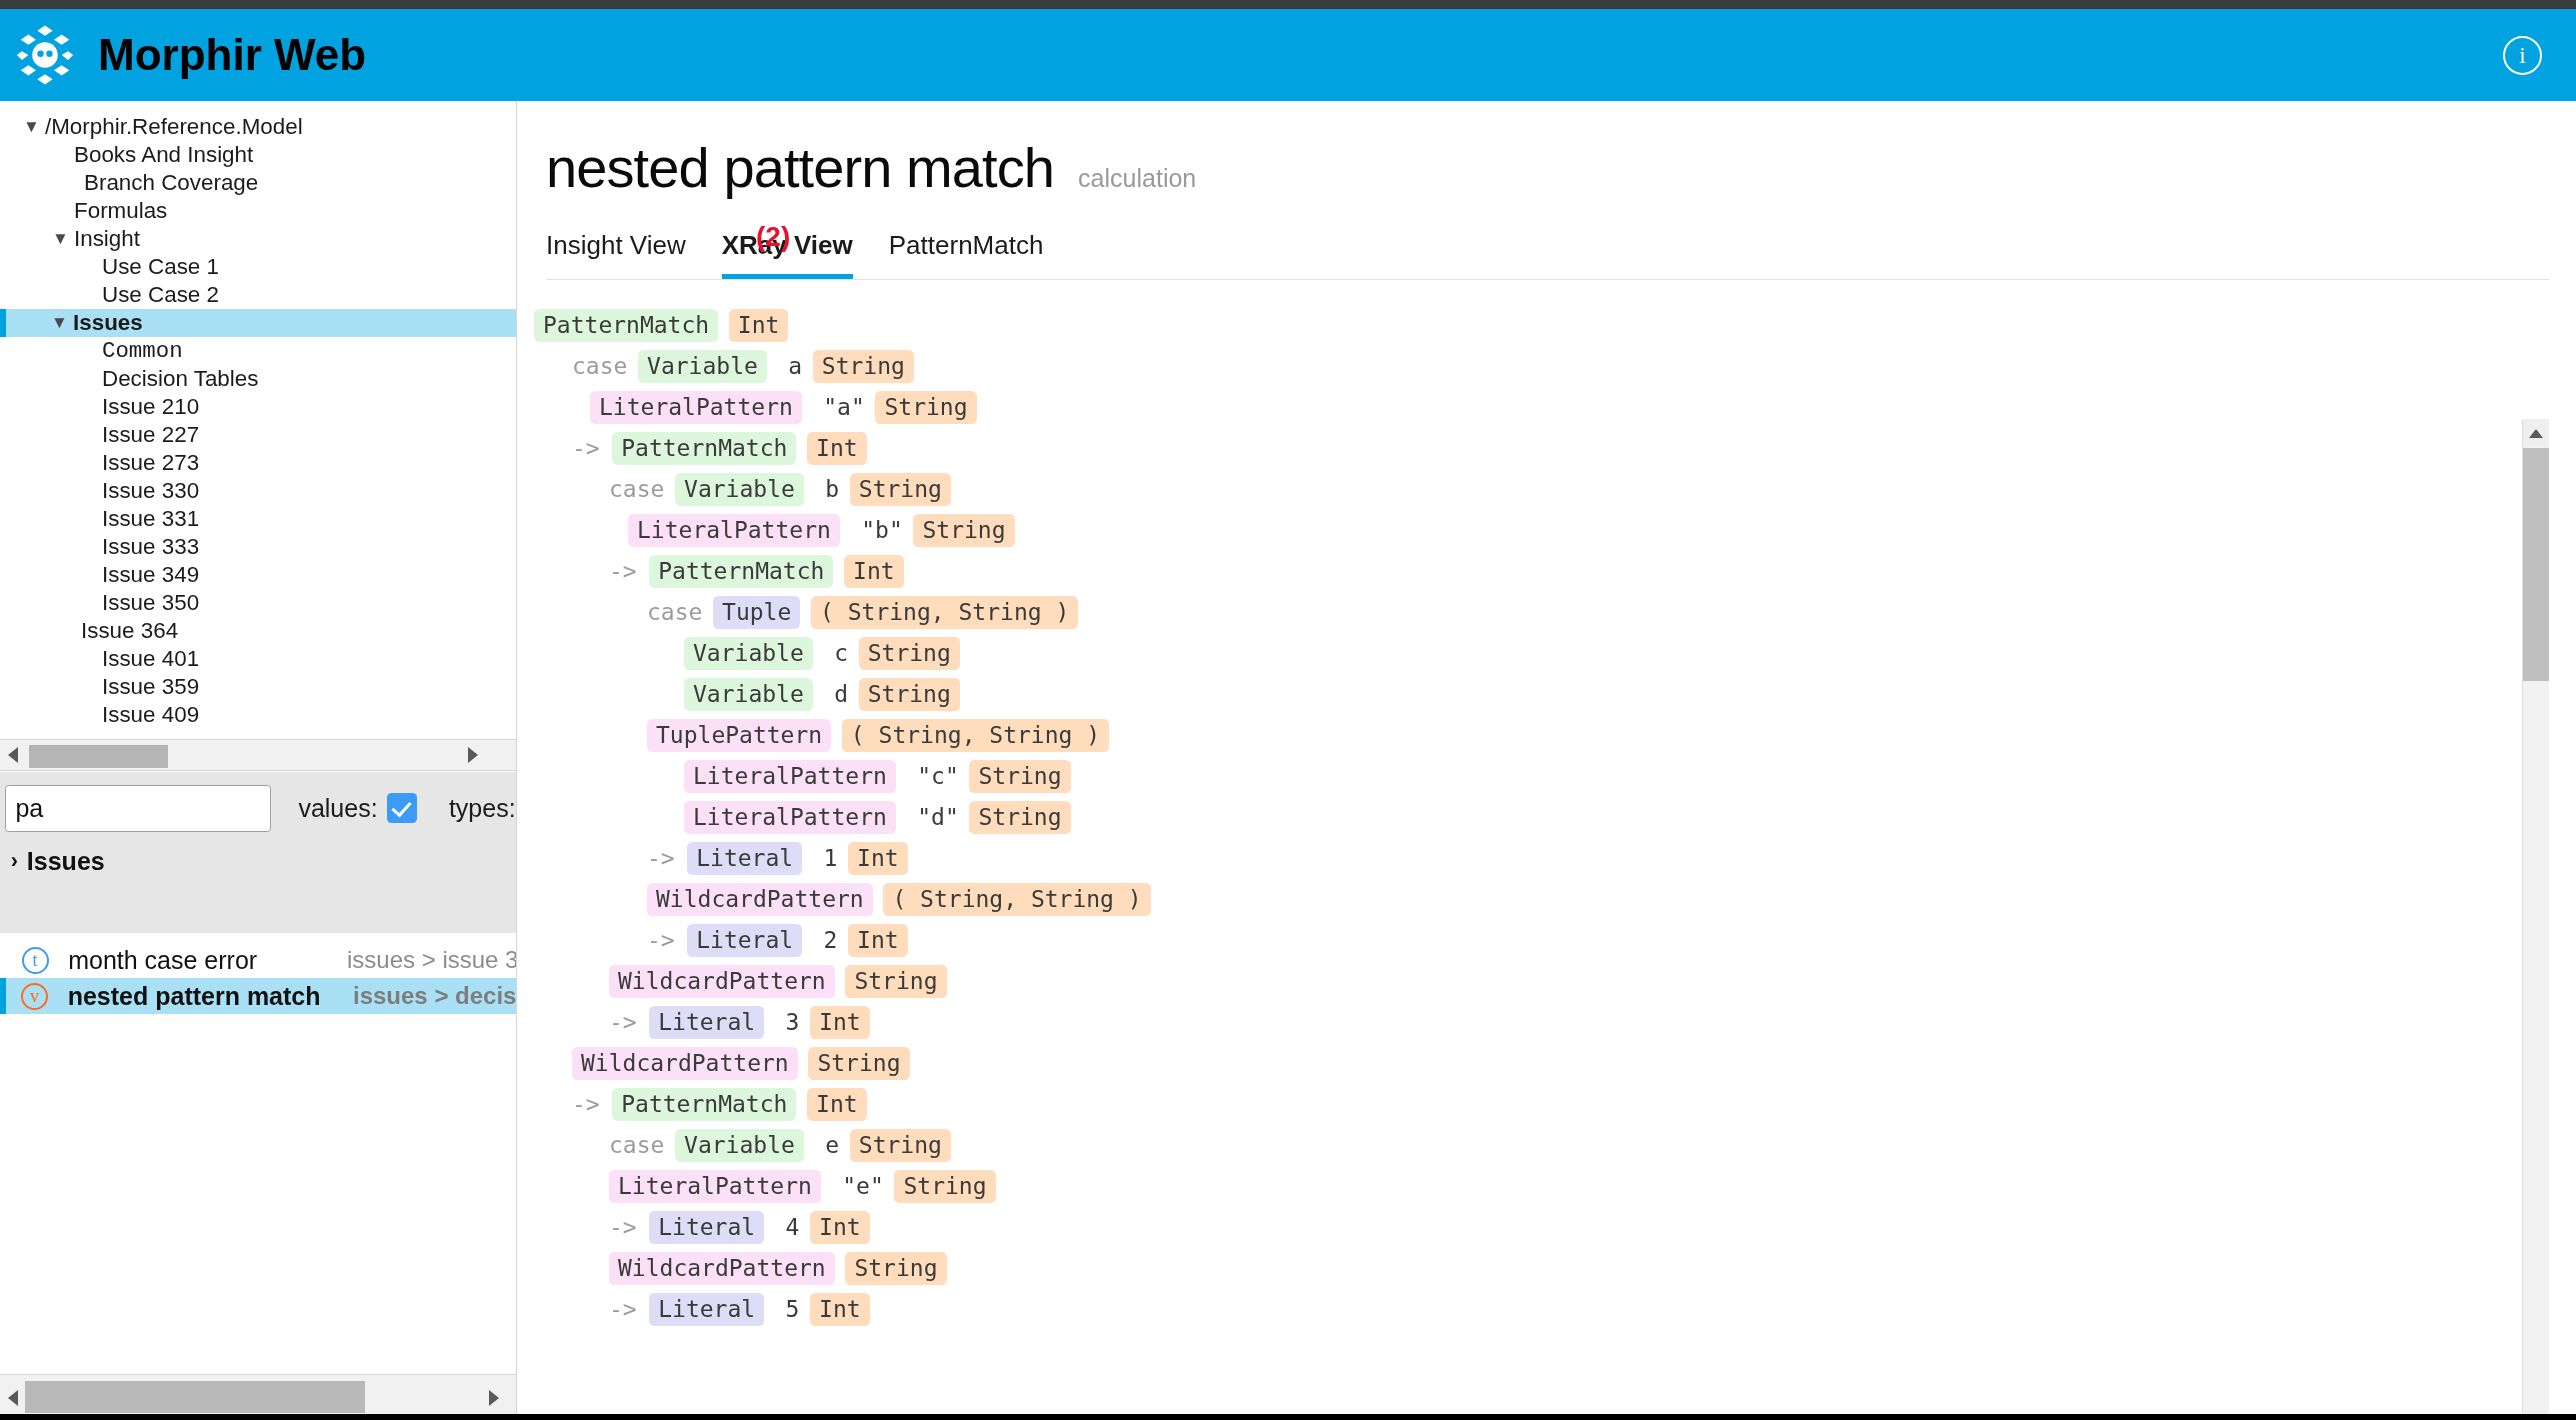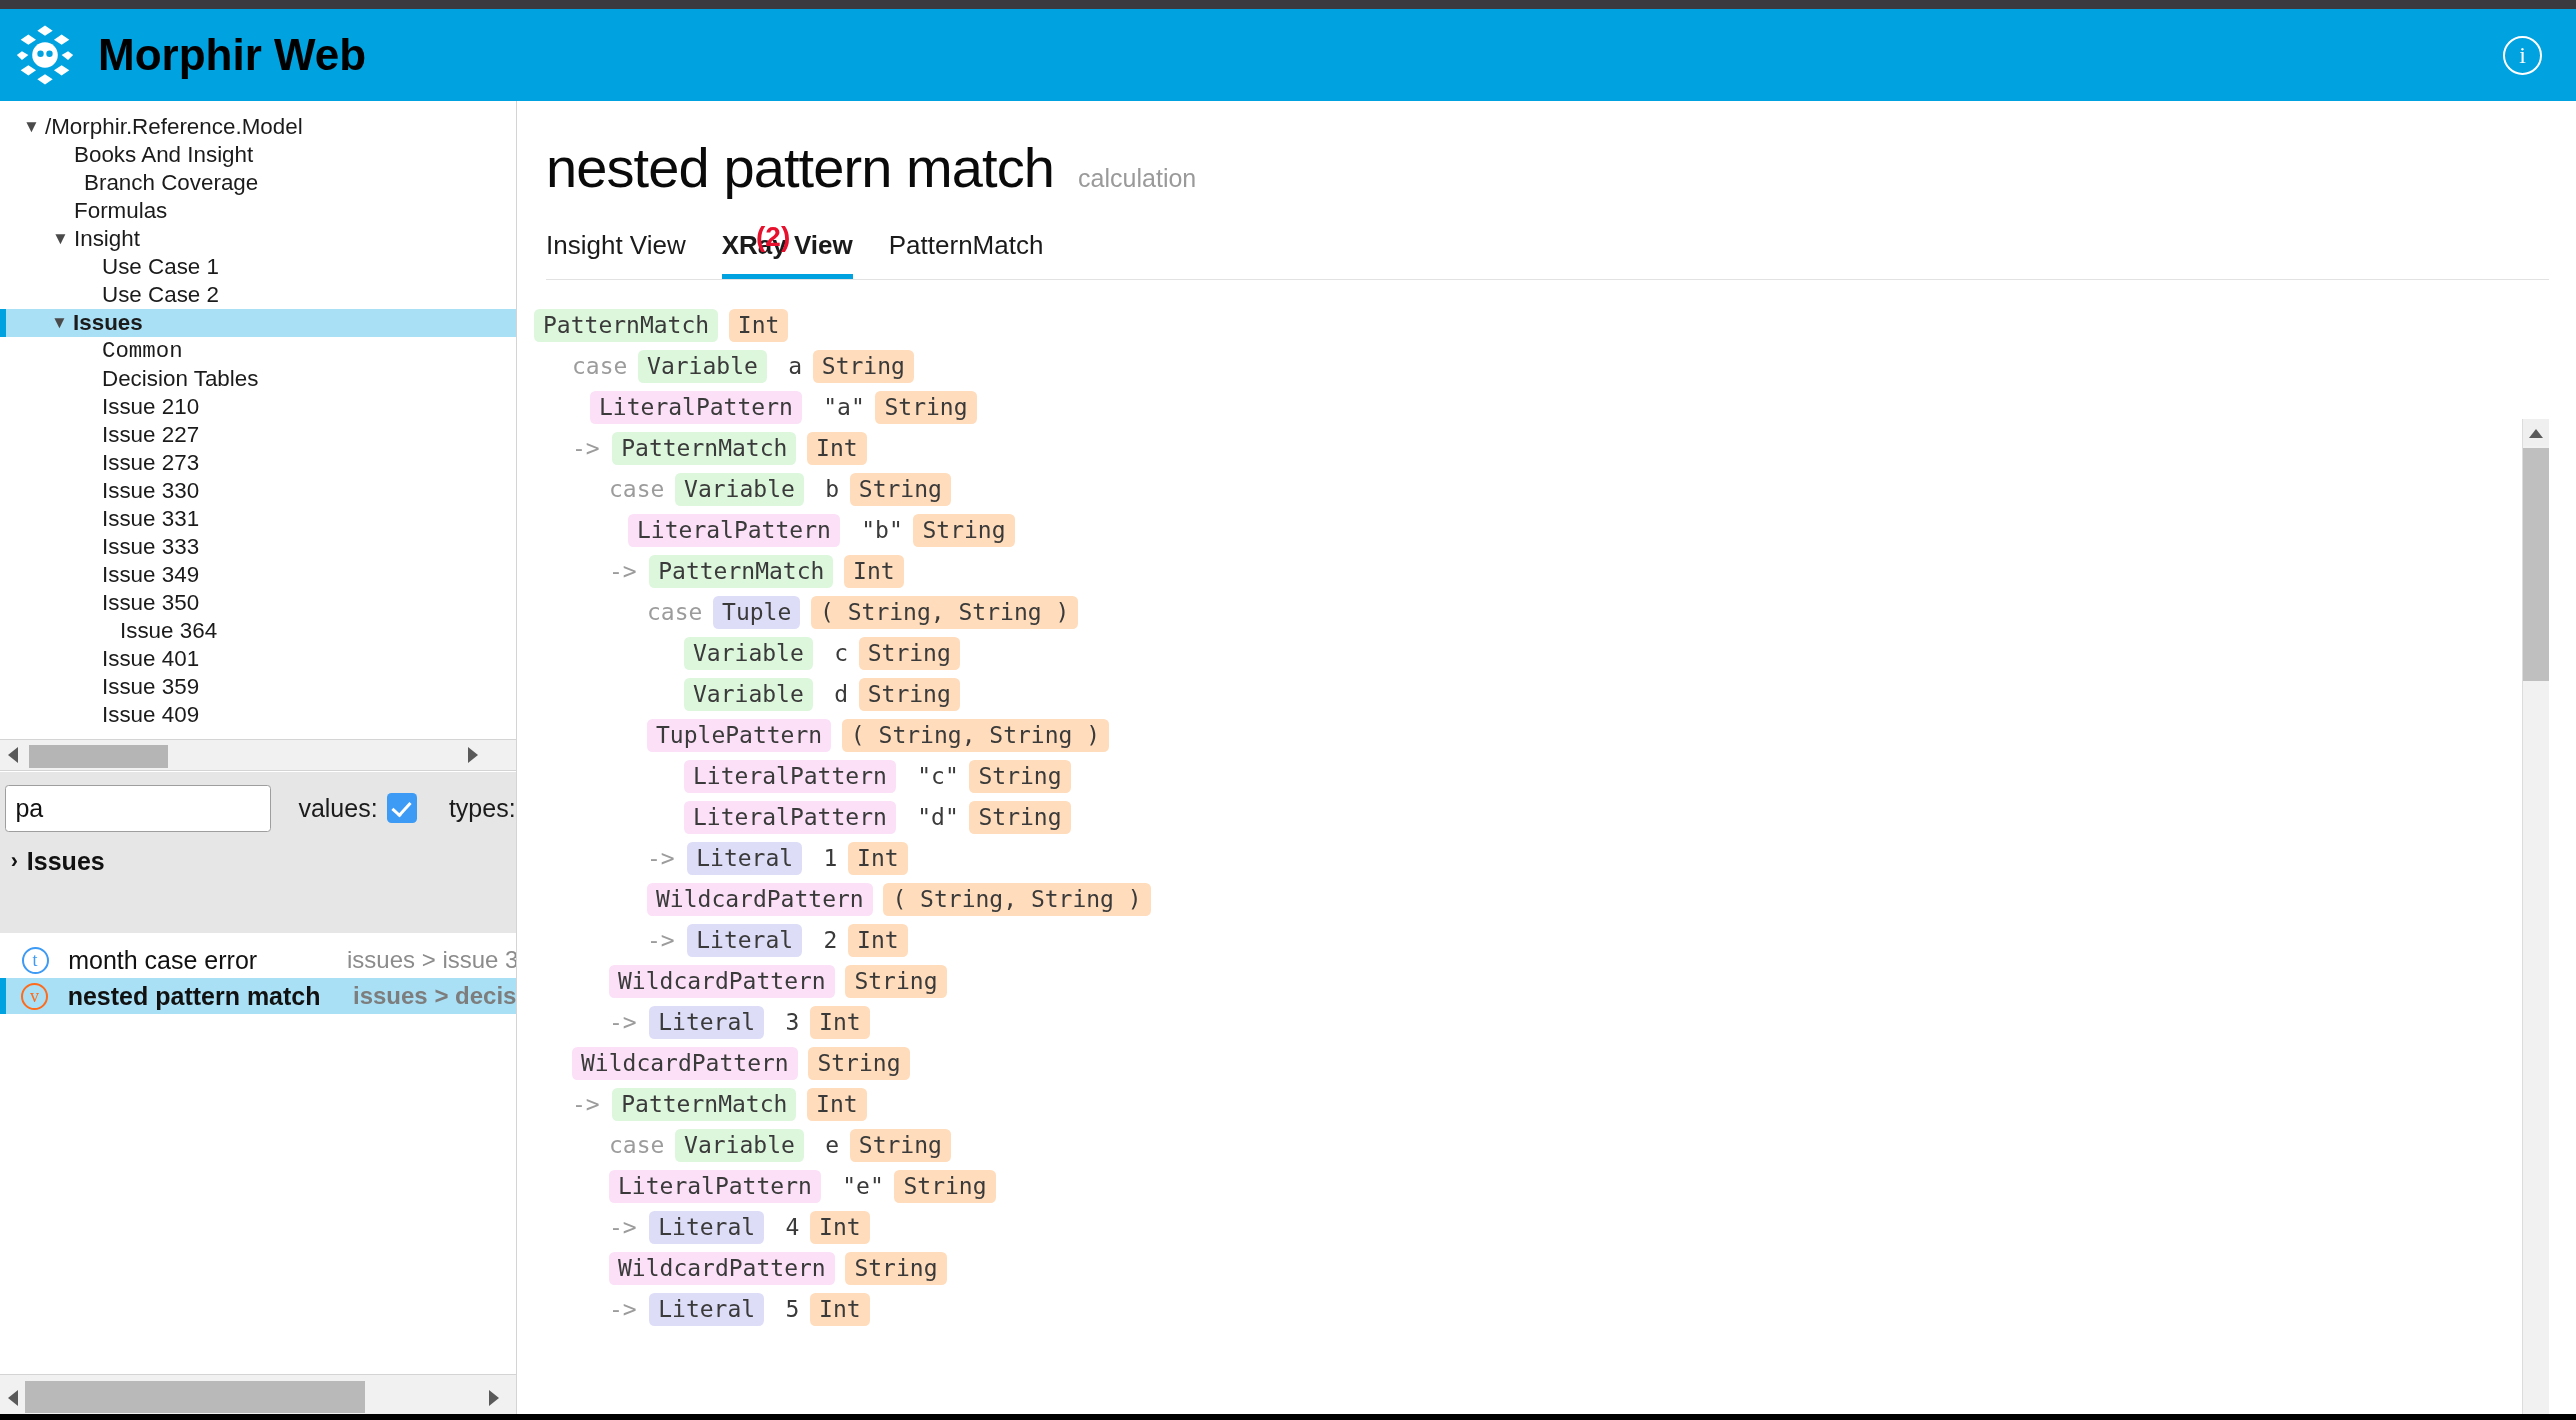--- a/index.html
+++ b/index.html
@@ -325,21 +325,21 @@
           <span class="tree-label">Issue 333</span>
         </div>
         <div class="tree-row" style="padding-left: 75px;">
           <span class="tw"></span>
           <span class="tree-label">Issue 349</span>
         </div>
         <div class="tree-row" style="padding-left: 75px;">
           <span class="tw"></span>
           <span class="tree-label">Issue 350</span>
         </div>
-        <div class="tree-row" style="padding-left: 93px;">
+        <div class="tree-row" style="padding-left: 54px;">
           <span class="tw"></span>
           <span class="tree-label">Issue 364</span>
         </div>
         <div class="tree-row" style="padding-left: 75px;">
           <span class="tw"></span>
           <span class="tree-label">Issue 401</span>
         </div>
         <div class="tree-row" style="padding-left: 75px;">
           <span class="tw"></span>
           <span class="tree-label">Issue 359</span>

